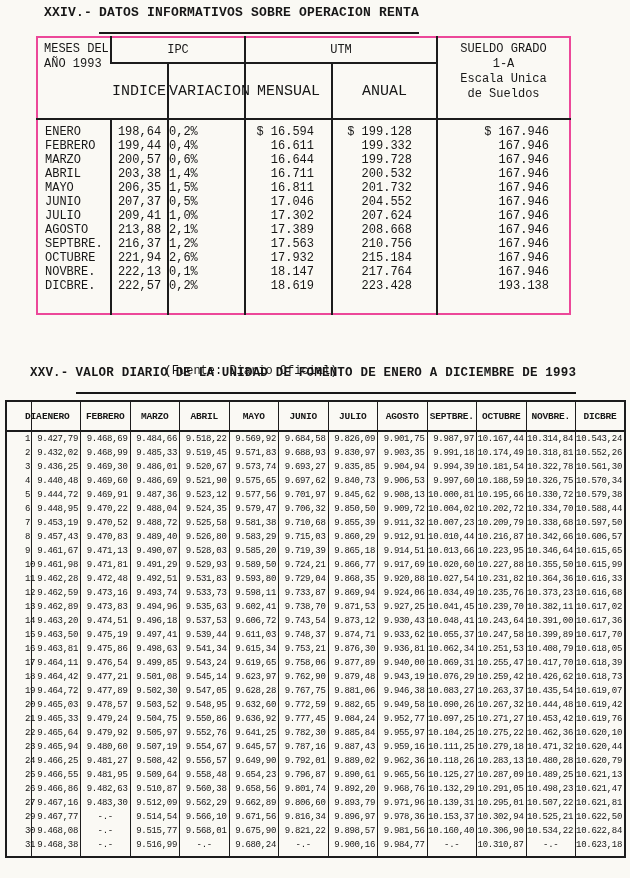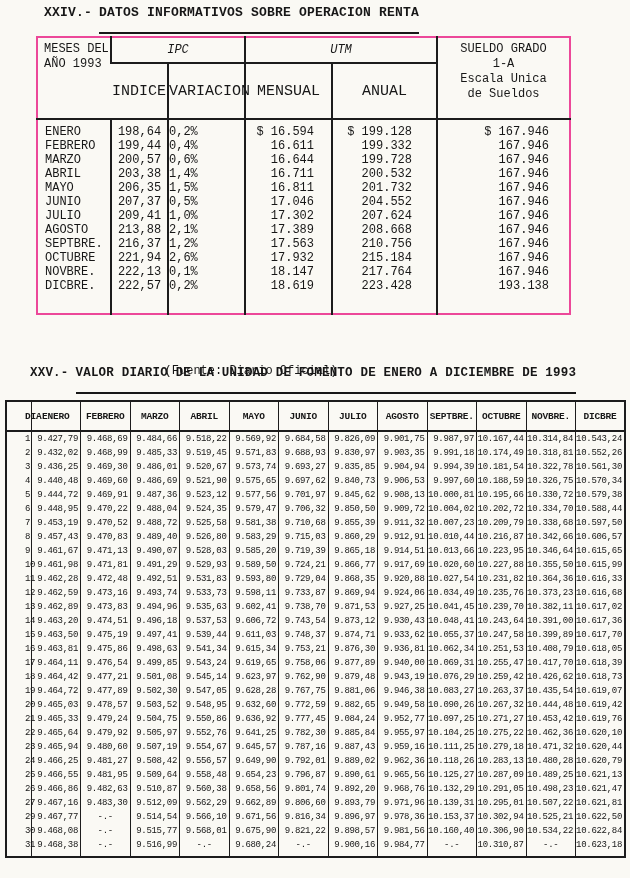--- a/index.html
+++ b/index.html
@@ -16,21 +16,21 @@
   #subtitle2 { position:absolute; left:0; top:364px; width:502px; text-align:center;
                font-size:12px; font-weight:normal; }
 
   
   table { border-collapse:collapse; }
   #t1 { position:absolute; left:36px; top:36px; width:533px; table-layout:fixed;
         border:2px solid #ec4899; }
   #t1 th, #t1 td { border-left:2px solid #1c1c1c; font-weight:normal; padding:0; }
   #t1 th:first-child, #t1 td:first-child { border-left:none; }
   #t1 .h1 th { height:26px; font-size:12px; vertical-align:middle; text-align:center; }
-  #t1 th.group { border-bottom:2px solid #1c1c1c;font-style:italic; }
+  #t1 th.group { border-bottom:2px solid #1c1c1c; }
   #t1 th.meses { vertical-align:top; text-align:left; padding:4px 0 0 6px;
                  line-height:15px; border-bottom:2px solid #1c1c1c; }
   #t1 th.sueldo { vertical-align:top; text-align:center; padding-top:4px;
                   line-height:15px; border-bottom:2px solid #1c1c1c; }
   #t1 th.meses span, #t1 th.sueldo span { display:block; }
   #t1 .h2 th { height:56px; font-size:15px; vertical-align:middle; text-align:center;
                border-bottom:2px solid #1c1c1c; }
   #t1 tbody td { height:14px; font-size:12px; line-height:14px; white-space:nowrap; }
   #t1 tbody tr:first-child td { padding-top:5px; }
   #t1 tbody tr:last-child td { padding-bottom:20px; }

